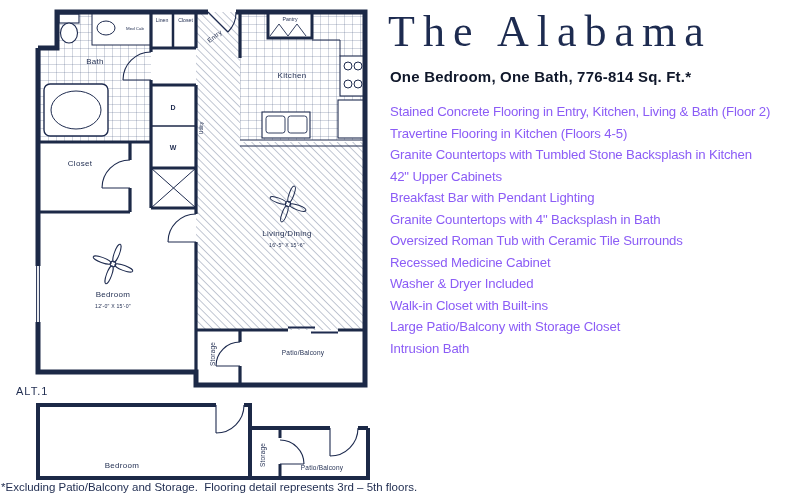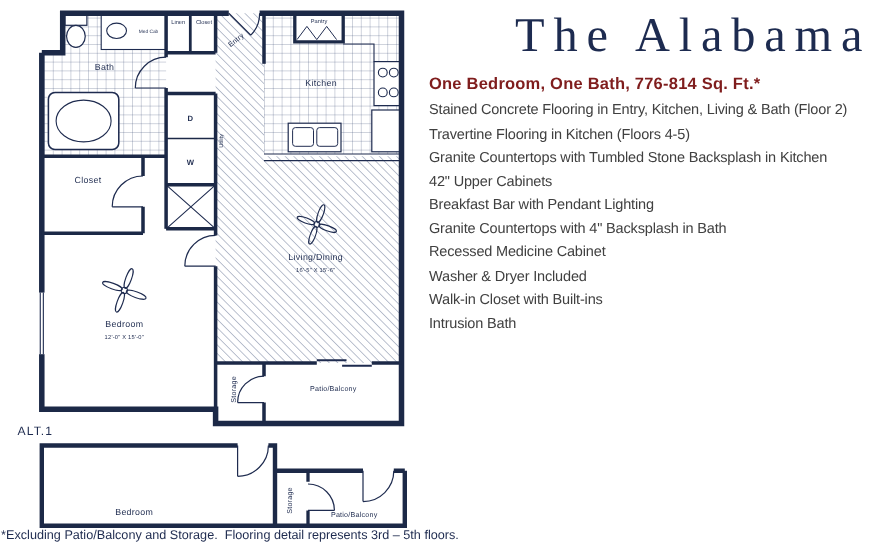--- a/index.html
+++ b/index.html
@@ -11,27 +11,27 @@
   .room   { font-size:8px; letter-spacing:0.3px; }
   .room-sm{ font-size:6.5px; letter-spacing:0.2px; }
   .tiny   { font-size:5.2px; }
   .micro  { font-size:4.4px; }
   .dims   { font-size:5.2px; letter-spacing:0.2px; }
   .applbl { font-size:7px; font-weight:bold; }
   .altlbl { font-size:11px; letter-spacing:1px; }
 
   .info { position:absolute; left:388px; top:8px; width:404px; }
   .title { margin:0; font-family:"Liberation Serif", serif; font-weight:400;
-           font-size:44px; line-height:1.1; letter-spacing:8px; text-align:right;
+           font-size:44px; line-height:1.1; letter-spacing:8px; text-align:left;
            color:#1d2b50; white-space:nowrap; }
-  .subtitle { margin:12px 0 4px 2px; font-size:15px; font-weight:bold;
-              color:#7f1d1d; letter-spacing:0.2px; white-space:nowrap; }
+  .subtitle { margin:12px 0 16px 2px; font-size:15px; font-weight:bold;
+              color:#0f172a; letter-spacing:0.2px; white-space:nowrap; }
   .features { margin-left:2px; }
   .features > div { font-size:13.2px; line-height:21.5px; letter-spacing:-0.15px;
-                    color:#404040; white-space:nowrap; }
+                    color:#8b5cf6; white-space:nowrap; }
   .footnote { position:absolute; left:1px; top:481px; font-size:11.5px;
               color:#1e2b4f; white-space:pre; }
 </style>
 </head>
 <body>
 
 <div class="sheet">
 
   <svg class="plan-svg" width="380" height="501" viewBox="0 0 380 501" xmlns="http://www.w3.org/2000/svg">
     <defs>
@@ -167,21 +167,23 @@
   <div class="info">
     <h1 class="title">The Alabama</h1>
     <div class="subtitle">One Bedroom, One Bath, 776-814 Sq. Ft.*</div>
     <div class="features">
         <div>Stained Concrete Flooring in Entry, Kitchen, Living &amp; Bath (Floor 2)</div>
         <div>Travertine Flooring in Kitchen (Floors 4-5)</div>
         <div>Granite Countertops with Tumbled Stone Backsplash in Kitchen</div>
         <div>42" Upper Cabinets</div>
         <div>Breakfast Bar with Pendant Lighting</div>
         <div>Granite Countertops with 4" Backsplash in Bath</div>
+        <div>Oversized Roman Tub with Ceramic Tile Surrounds</div>
         <div>Recessed Medicine Cabinet</div>
         <div>Washer &amp; Dryer Included</div>
         <div>Walk-in Closet with Built-ins</div>
+        <div>Large Patio/Balcony with Storage Closet</div>
         <div>Intrusion Bath</div>
       </div>
   </div>
 
   <div class="footnote">*Excluding Patio/Balcony and Storage.  Flooring detail represents 3rd – 5th floors.</div>
 </div>
 
 </body></html>

